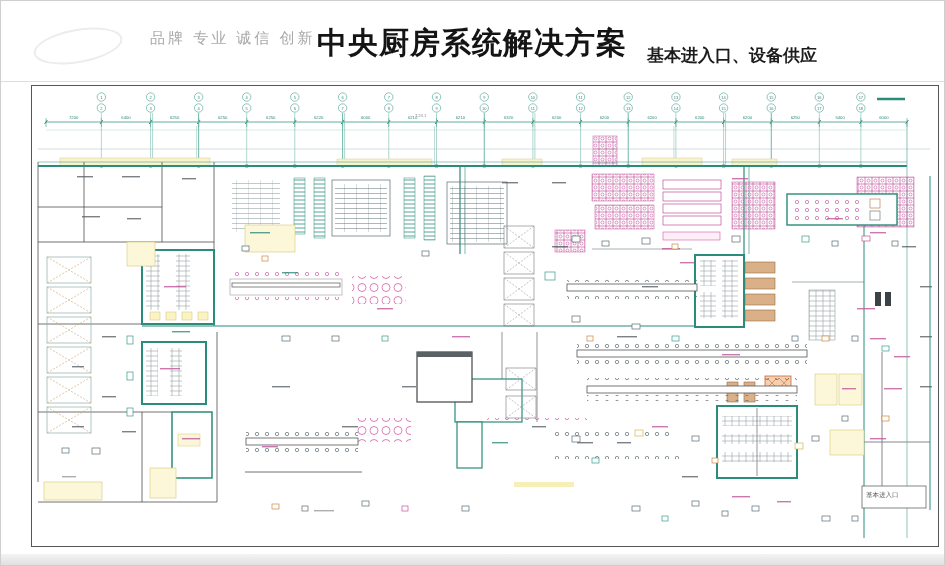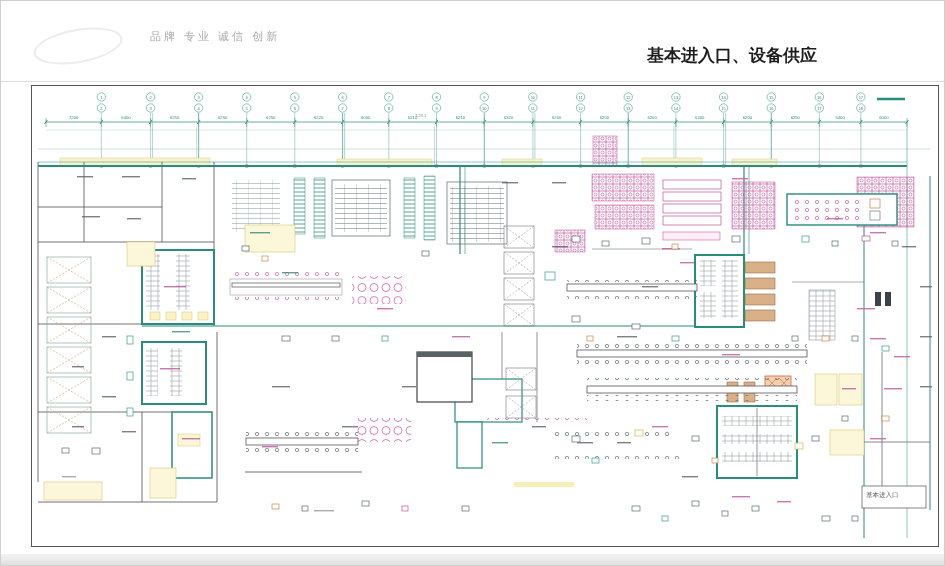--- a/index.html
+++ b/index.html
@@ -2,39 +2,40 @@
 <html><head>
 <meta charset="utf-8">
 <style>
   html,body{margin:0;padding:0;background:#ffffff;font-family:"Liberation Sans",sans-serif;}
   .screen{position:relative;width:945px;height:566px;background:#fff;border:1px solid #cfcfcf;
           box-sizing:border-box;overflow:hidden;}
   .edge-bottom{position:absolute;left:0;top:553px;width:945px;height:13px;
                background:linear-gradient(#f4f4f4,#dcdcdc);}
   .logo-ghost{position:absolute;left:32px;top:28px;width:86px;height:30px;border:2px solid #ececec;
               border-radius:50%;transform:rotate(-10deg);}
-  .slogan{position:absolute;left:149px;top:28px;font-size:11px;letter-spacing:3px;color:#a9a9a9;}
+  .slogan{position:absolute;left:149px;top:28px;font-size:15px;letter-spacing:3px;color:#a9a9a9;}
   .title{position:absolute;left:316px;top:22px;font-size:30px;font-weight:700;color:#141414;
          letter-spacing:1px;white-space:nowrap;}
   .subtitle{position:absolute;left:646px;top:43px;font-size:17px;font-weight:700;color:#1c1c1c;
             white-space:nowrap;}
   .header-rule{position:absolute;left:0;top:80px;width:945px;height:1px;background:#dedede;}
   .plan-frame{position:absolute;left:30px;top:84px;width:908px;height:462px;
               border:1.5px solid #565656;box-sizing:border-box;background:#fff;}
   .plan-frame svg{position:absolute;left:0;top:0;}
   .entry-label{position:absolute;left:864px;top:489px;font-size:6.5px;color:#555;white-space:nowrap;}
   .dim-note{font-size:4.2px;fill:#8a8a8a;}
 </style>
 </head>
 <body>
 
 <div class="screen">
 
   <div class="logo-ghost"></div>
   <div class="slogan">品牌 专业 诚信 创新</div>
+  <div class="title">中央厨房系统解决方案</div>
   <div class="subtitle">基本进入口、设备供应</div>
   <div class="header-rule"></div>
 
   <div class="plan-frame">
     <svg id="plan-svg" width="905" height="459" viewBox="0 0 905 459">
       <defs>
         <pattern id="pCrate" width="7" height="7" patternUnits="userSpaceOnUse">
           <rect width="7" height="7" fill="none" stroke="#c2529c" stroke-width="0.7"></rect>
           <circle cx="3.5" cy="3.5" r="1.5" fill="none" stroke="#c2529c" stroke-width="0.6"></circle>
         </pattern>

